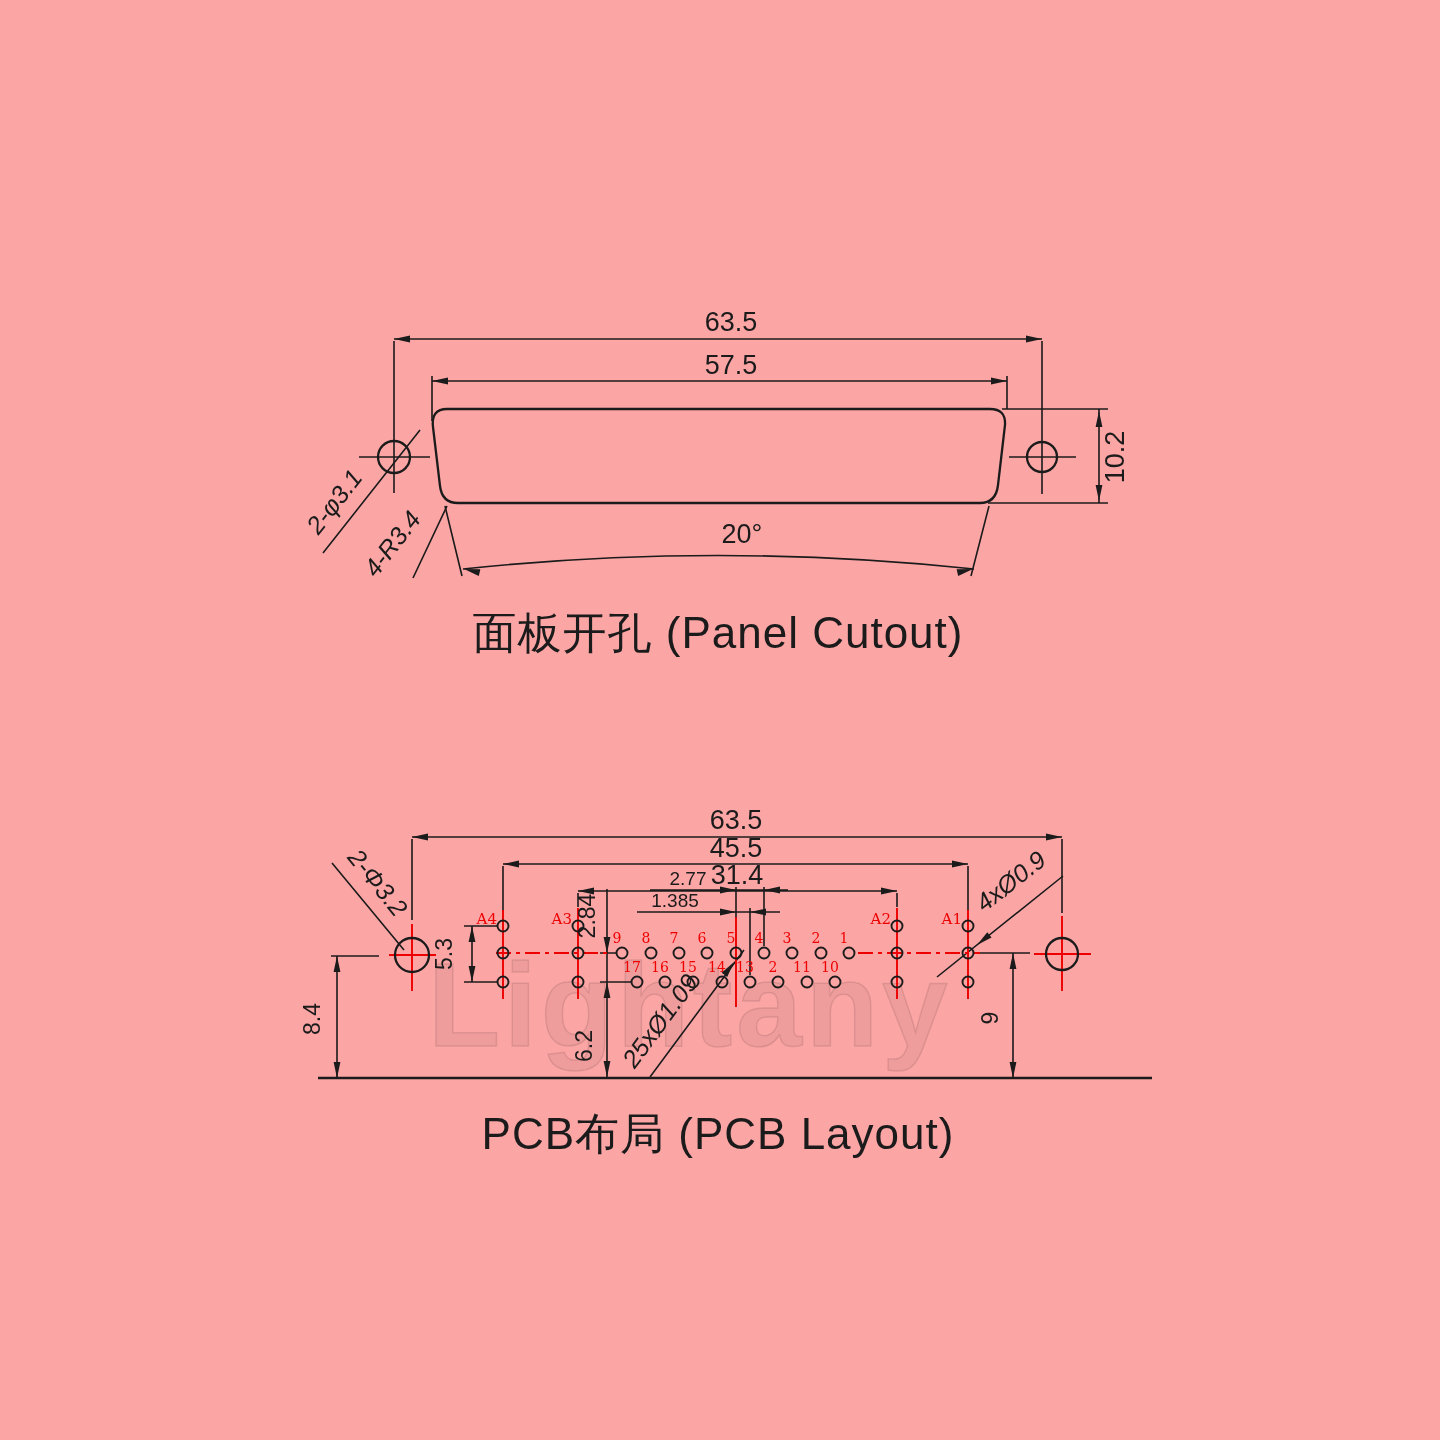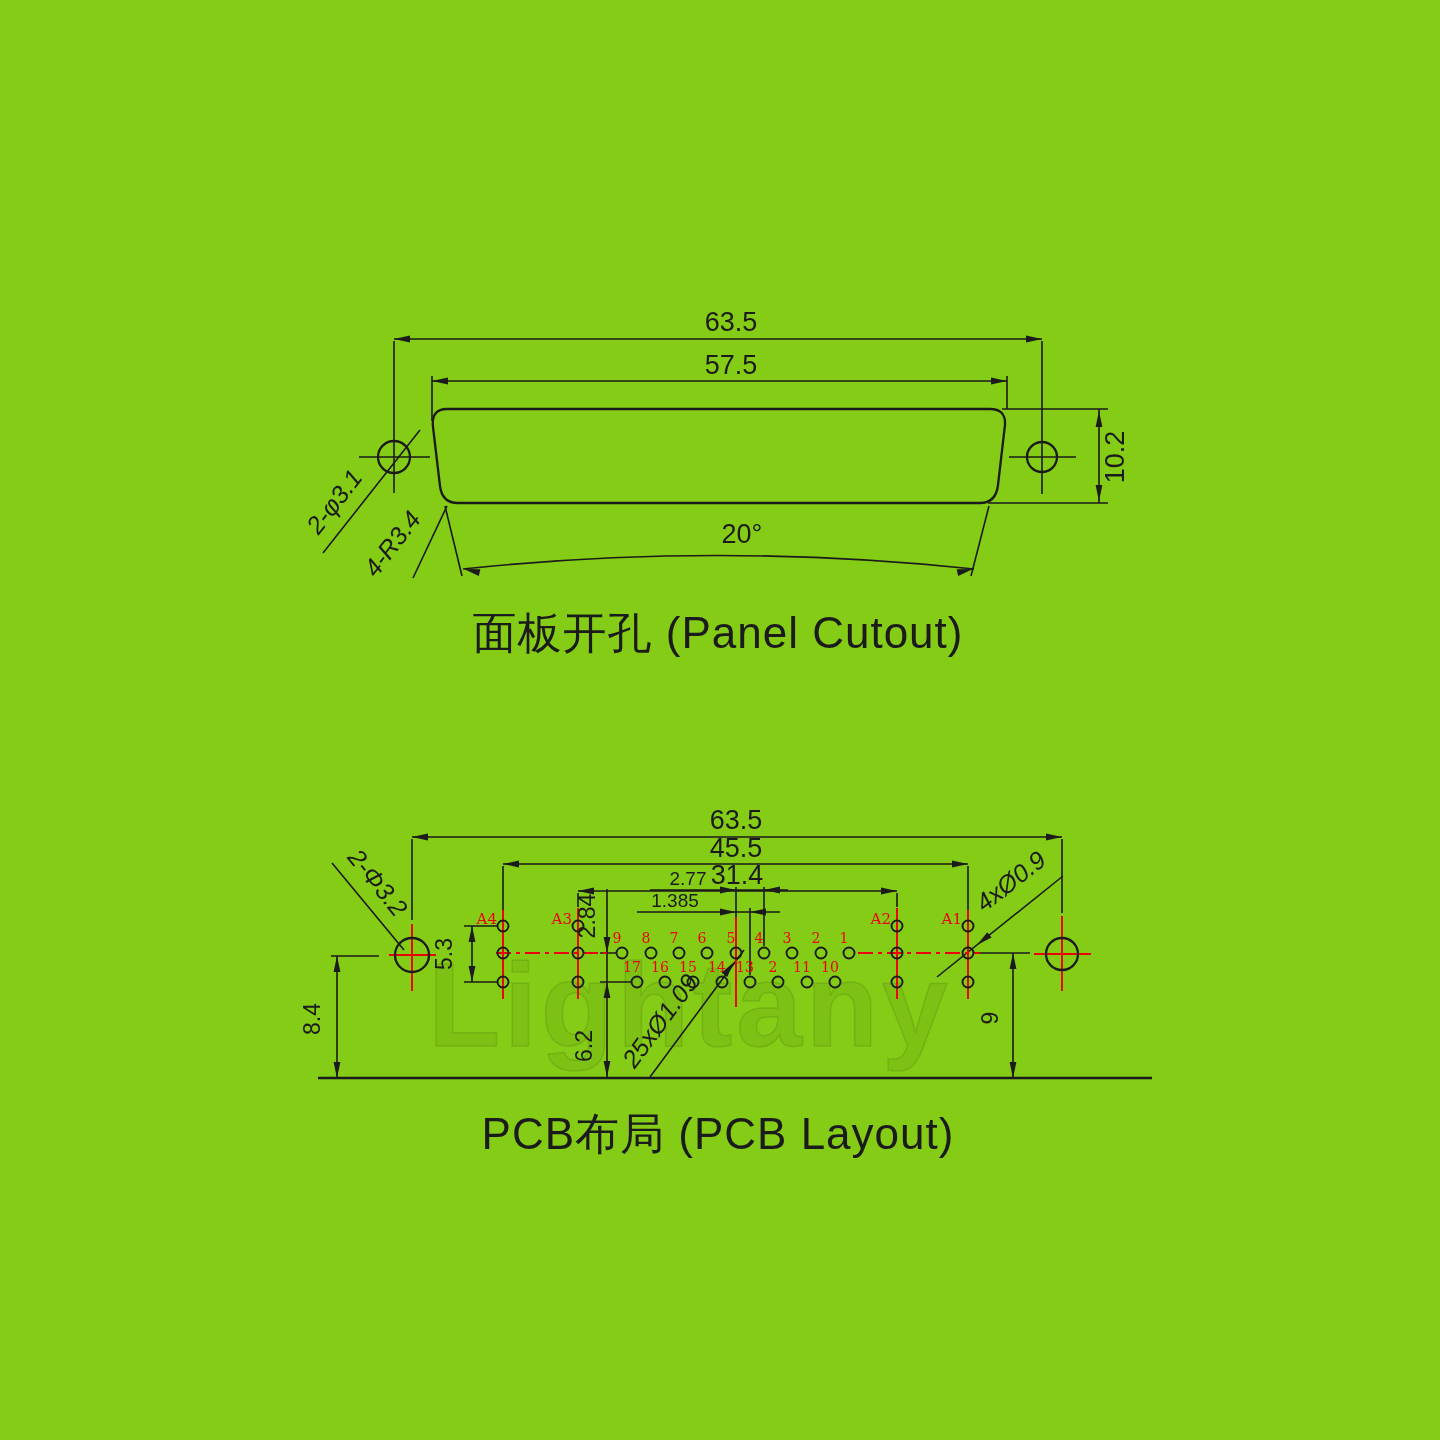--- a/index.html
+++ b/index.html
@@ -1,16 +1,16 @@
 <!DOCTYPE html>
 <html><head>
 <meta charset="utf-8">
 <style>
   html,body{margin:0;padding:0;background:#ffffff;}
-  .stage{width:1440px;height:1440px;background:#84cc16;position:relative;font-family:"Liberation Sans","DejaVu Sans",sans-serif;}
+  .stage{width:1440px;height:1440px;background:#fca5a5;position:relative;font-family:"Liberation Sans","DejaVu Sans",sans-serif;}
   svg{display:block;}
   .ink{stroke:#1b1b1b;fill:none;}
   .outline{stroke-width:2.3;}
   .thin{stroke-width:1.6;}
   .thick{stroke-width:2.6;}
   .pin{stroke-width:1.9;}
   .red{stroke:#ee0000;fill:none;stroke-width:1.9;}
   text{fill:#1b1b1b;}
   .dim{font-size:27px;text-anchor:middle;}
   .dimsmall{font-size:19px;text-anchor:middle;}

